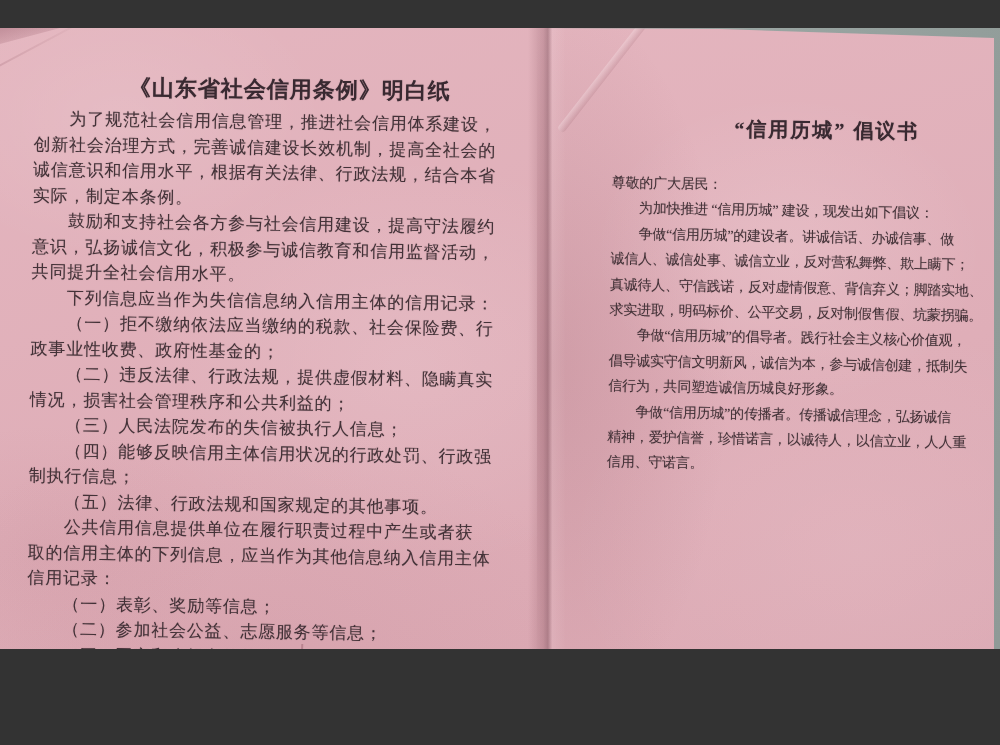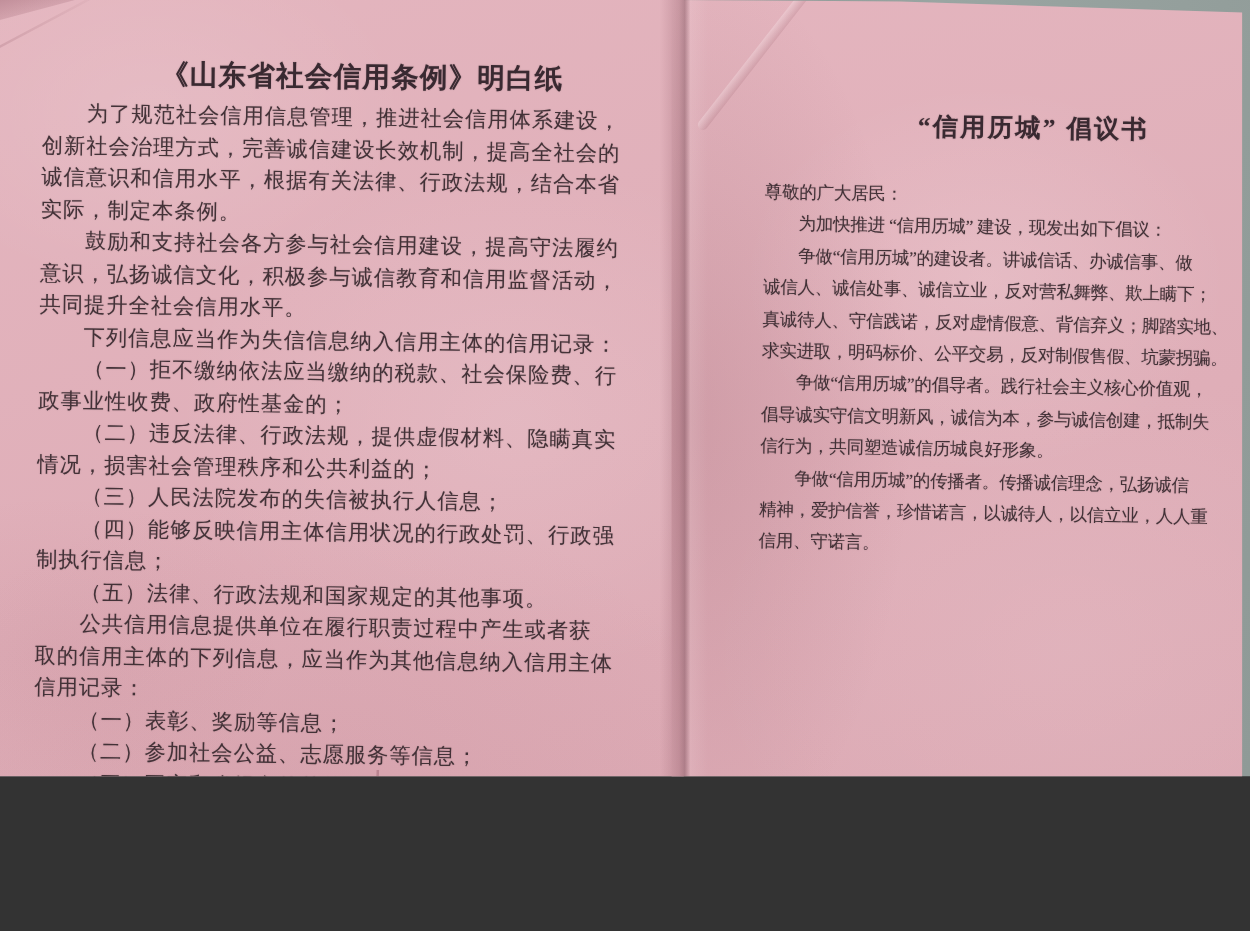--- a/index.html
+++ b/index.html
@@ -5,20 +5,21 @@
   html, body { margin:0; padding:0; }
   body {
     width:1000px; height:745px; overflow:hidden;
     font-family: "Liberation Serif", serif;
     background:#333;
   }
   .photo {
     position:relative; width:1000px; height:621px; overflow:hidden;
     
     background: linear-gradient(100deg, #657170 0%, #7f8b88 35%, #9aa5a2 68%, #8f9a97 100%);
+    margin-top: 28px;
   }
   .page {
     position:absolute; top:0; height:745px;
     background-color:#e2b0ba;
     background-image:
       radial-gradient(ellipse 320px 220px at 22% 12%, rgba(255,255,255,0.10), transparent 65%),
       radial-gradient(ellipse 420px 320px at 75% 45%, rgba(255,242,244,0.14), transparent 65%),
       radial-gradient(ellipse 520px 420px at 45% 92%, rgba(145,75,90,0.09), transparent 72%),
       radial-gradient(ellipse 260px 180px at 8% 70%, rgba(150,80,95,0.07), transparent 70%),
       linear-gradient(160deg, rgba(255,255,255,0.07), rgba(125,62,78,0.07));

